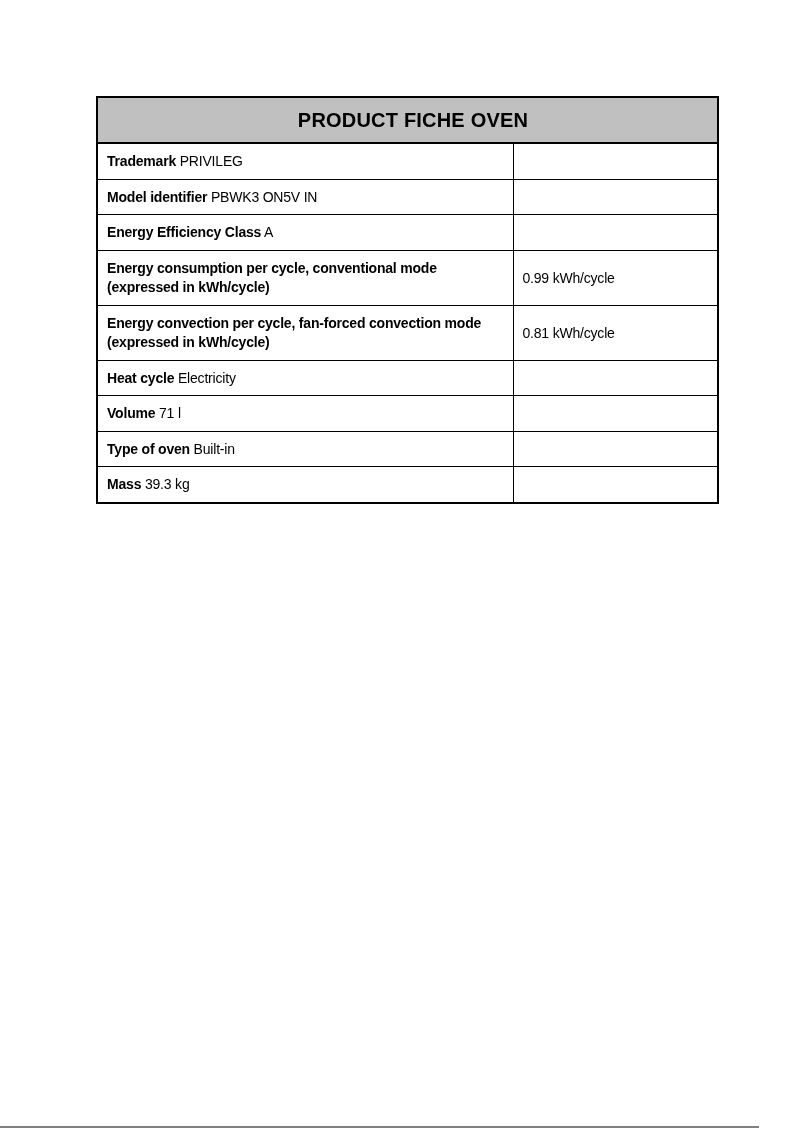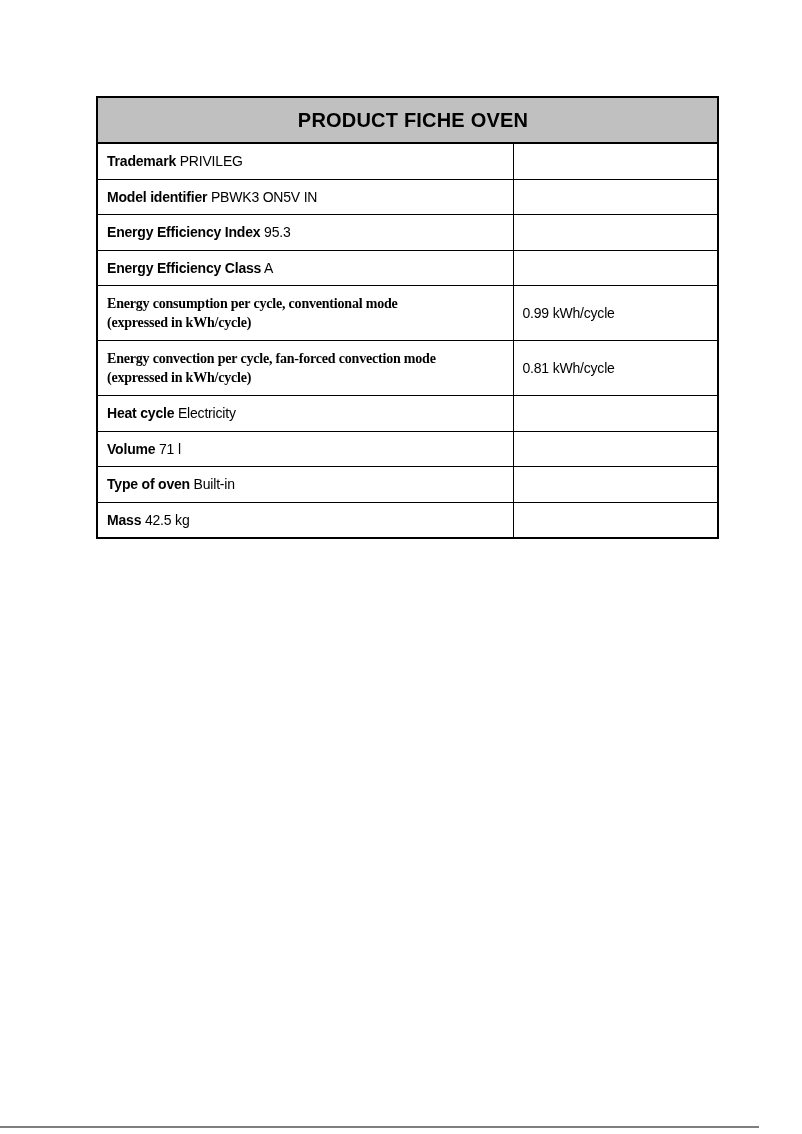--- a/index.html
+++ b/index.html
@@ -42,21 +42,21 @@
     border: 1px solid #000000;
     font-size: 14px;
     letter-spacing: -0.2px;
     vertical-align: middle;
     padding: 0 4px 0 9px;
     overflow: hidden;
   }
   tr.single td { height: 34.5px; }
   tr.double td { height: 54px; }
   .b { font-weight: bold; }
-  .two span { display: block; line-height: 19px; white-space: nowrap; font-family: Liberation Serif, serif; }
+  .two span { display: block; line-height: 19px; white-space: nowrap; }
   .val { font-weight: normal; margin-top: 8px; }
   .page-divider {
     position: absolute;
     left: 0;
     top: 1126px;
     width: 759px;
     height: 2px;
     background: #7f7f7f;
   }
 </style>
@@ -75,24 +75,20 @@
         <th class="hdr" colspan="2">PRODUCT FICHE OVEN</th>
       </tr>
     </thead>
     <tbody>
       <tr class="single">
         <td><span class="b">Trademark</span> <span>PRIVILEG</span></td>
         <td><span class="val"></span></td>
       </tr>
       <tr class="single">
         <td><span class="b">Model identifier</span> <span>PBWK3 ON5V IN</span></td>
-        <td><span class="val"></span></td>
-      </tr>
-      <tr class="single">
-        <td><span class="b">Energy Efficiency Index</span> <span>95.3</span></td>
         <td><span class="val"></span></td>
       </tr>
       <tr class="single">
         <td><span class="b">Energy Efficiency Class</span> <span>A</span></td>
         <td><span class="val"></span></td>
       </tr>
       <tr class="double">
         <td>
           <div class="two">
             <span class="b">Energy consumption per cycle, conventional mode</span>
@@ -116,21 +112,21 @@
       </tr>
       <tr class="single">
         <td><span class="b">Volume</span> <span>71 l</span></td>
         <td><span class="val"></span></td>
       </tr>
       <tr class="single">
         <td><span class="b">Type of oven</span> <span>Built-in</span></td>
         <td><span class="val"></span></td>
       </tr>
       <tr class="single">
-        <td><span class="b">Mass</span> <span>42.5 kg</span></td>
+        <td><span class="b">Mass</span> <span>39.3 kg</span></td>
         <td><span class="val"></span></td>
       </tr>
     </tbody>
   </table>
 
   <div class="page-divider"></div>
 
 </div>
 
 </body></html>

